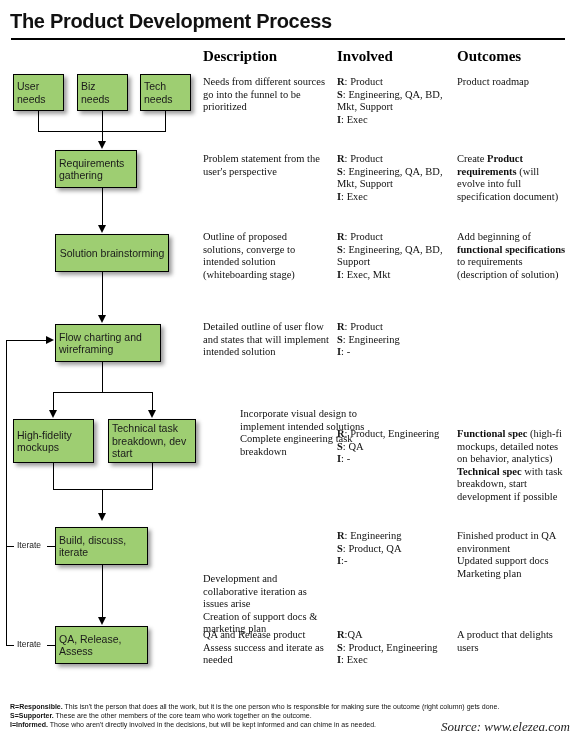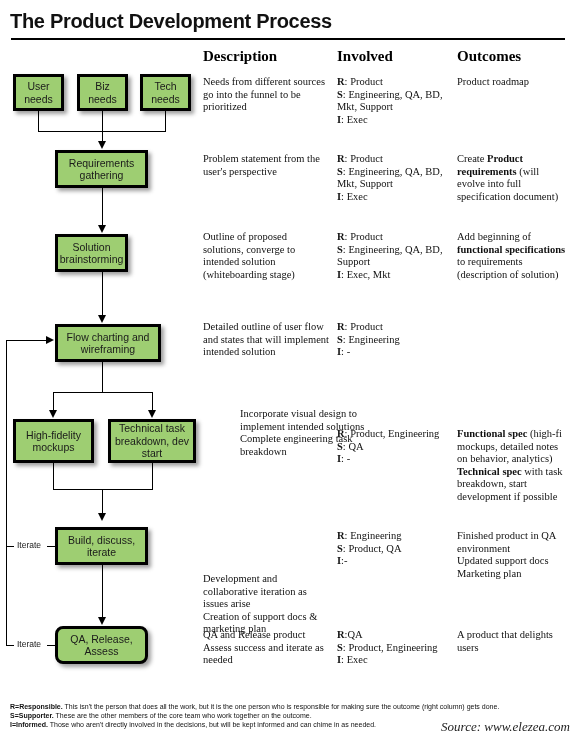--- a/index.html
+++ b/index.html
@@ -63,30 +63,29 @@
   }
   .col-desc { left: 203px; width: 126px; }
   .col-inv  { left: 337px; width: 116px; }
   .col-out  { left: 457px; width: 112px; }
   .txt b { font-weight: bold; }
 
   
   .fbox {
     position: absolute;
     background: #9ECE72;
-    border: 3px solid #000000;
+    border: 1px solid #000000;
     box-shadow: 3px 3px 4px rgba(0,0,0,0.38);
     font-family: "Liberation Sans", sans-serif;
     font-size: 10.5px;
     line-height: 12.5px;
     color: #1a1a1a;
     display: flex;
     align-items: center;
     justify-content: center;
-    text-align: center;
     box-sizing: border-box;
     padding: 1px 3px;
   }
 
   
   .ln-v { position: absolute; width: 1px; background: #000; }
   .ln-h { position: absolute; height: 1px; background: #000; }
   .arrow-d {
     position: absolute;
     width: 0; height: 0;
@@ -153,28 +152,28 @@
     <span>Tech needs</span>
   </div>
 
   <div class="ln-v" style="left:38px; top:111px; height:20px;"></div>
   <div class="ln-v" style="left:102px; top:111px; height:20px;"></div>
   <div class="ln-v" style="left:165px; top:111px; height:20px;"></div>
   <div class="ln-h" style="left:38px; top:131px; width:128px;"></div>
   <div class="ln-v" style="left:102px; top:131px; height:12px;"></div>
   <div class="arrow-d" style="left:98px; top:141px;"></div>
 
-  <div class="fbox" style="left:55px; top:150px; width:93px; height:38px;">
+  <div class="fbox" style="left:55px; top:150px; width:82px; height:38px;">
     <span>Requirements gathering</span>
   </div>
 
   <div class="ln-v" style="left:102px; top:188px; height:38px;"></div>
   <div class="arrow-d" style="left:98px; top:225px;"></div>
 
-  <div class="fbox" style="left:55px; top:234px; width:73px; height:38px;">
+  <div class="fbox" style="left:55px; top:234px; width:114px; height:38px;">
     <span>Solution brainstorming</span>
   </div>
 
   <div class="ln-v" style="left:102px; top:272px; height:44px;"></div>
   <div class="arrow-d" style="left:98px; top:315px;"></div>
 
   <div class="fbox" style="left:55px; top:324px; width:106px; height:38px;">
     <span>Flow charting and wireframing</span>
   </div>
 
@@ -198,21 +197,21 @@
   <div class="ln-v" style="left:102px; top:489px; height:25px;"></div>
   <div class="arrow-d" style="left:98px; top:513px;"></div>
 
   <div class="fbox" style="left:55px; top:527px; width:93px; height:38px;">
     <span>Build, discuss, iterate</span>
   </div>
 
   <div class="ln-v" style="left:102px; top:565px; height:53px;"></div>
   <div class="arrow-d" style="left:98px; top:617px;"></div>
 
-  <div class="fbox" style="left:55px; top:626px; width:93px; height:38px;border-radius:8px;">
+  <div class="fbox" style="left:55px; top:626px; width:93px; height:38px;">
     <span>QA, Release, Assess</span>
   </div>
 
   <div class="ln-v" style="left:6px; top:340px; height:306px;"></div>
   <div class="ln-h" style="left:6px; top:340px; width:40px;"></div>
   <div class="arrow-r" style="left:46px; top:336px;"></div>
 
   <div class="ln-h" style="left:6px; top:546px; width:8px;"></div>
   <div class="iter-label" style="left:17px; top:540px;">Iterate</div>
   <div class="ln-h" style="left:47px; top:546px; width:9px;"></div>

